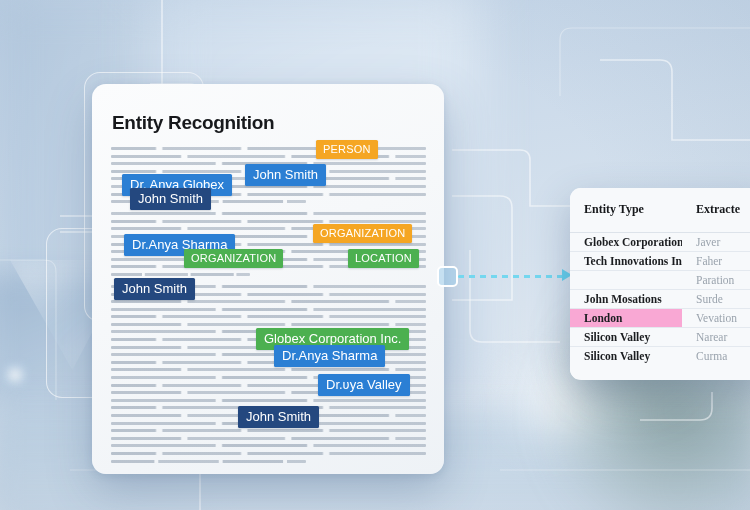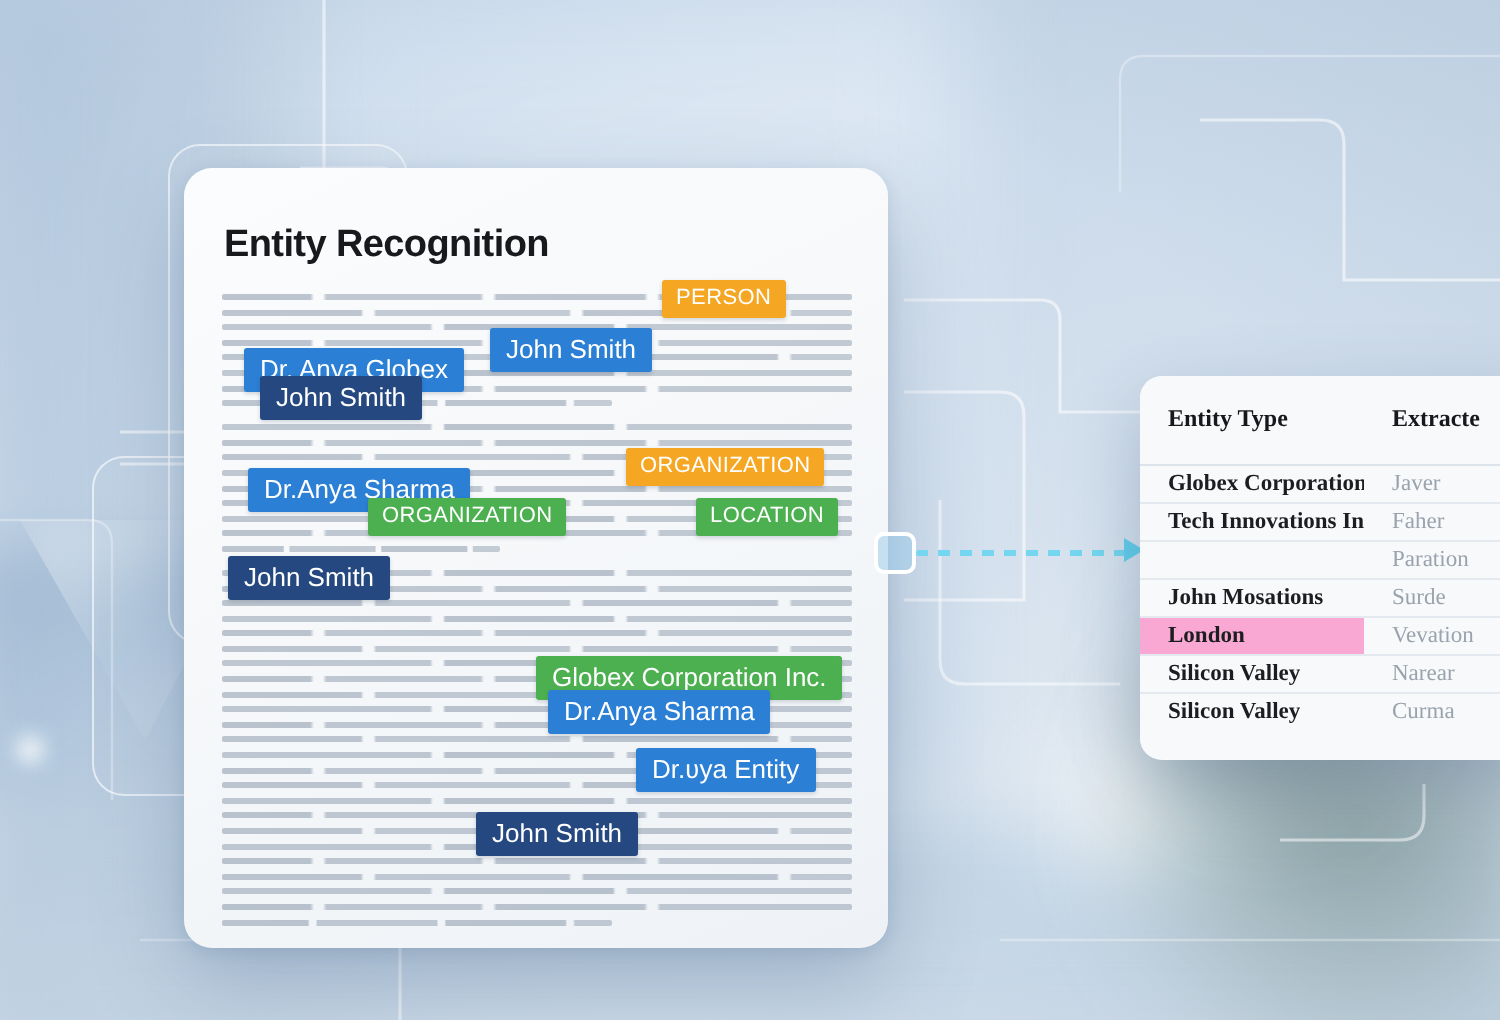--- a/index.html
+++ b/index.html
@@ -292,44 +292,44 @@
       <div class="tline"></div>
       <div class="tline s2"></div>
       <div class="tline s3"></div>
       <div class="tline"></div>
       <div class="tline s2"></div>
       <div class="tline s3"></div>
       <div class="tline"></div>
       <div class="tline s2 short"></div>
     </div>
 
-    <span class="tag lbl orange" style="left: 239px; top: 56px; background: rgb(245, 166, 35);">PERSON</span>
+    <span class="tag lbl orange" style="left: 224px; top: 56px; background: rgb(245, 166, 35);">PERSON</span>
 
     <span class="tag big blue" style="left: 153px; top: 80px; background: rgb(43, 127, 212);">John Smith</span>
 
     <span class="tag big blue" style="left: 30px; top: 90px; background: rgb(43, 127, 212);">Dr. Anya Globex</span>
 
     <span class="tag big navy" style="left: 38px; top: 104px; background: rgb(36, 72, 127);">John Smith</span>
 
     <span class="tag big blue" style="left: 32px; top: 150px; background: rgb(43, 127, 212);">Dr.Anya Sharma</span>
 
     <span class="tag lbl orange" style="left: 221px; top: 140px; background: rgb(245, 166, 35);">ORGANIZATION</span>
 
     <span class="tag lbl green" style="left: 92px; top: 165px; background: rgb(76, 176, 80);">ORGANIZATION</span>
 
     <span class="tag lbl green" style="left: 256px; top: 165px; background: rgb(76, 176, 80);">LOCATION</span>
 
 
     <span class="tag big navy" style="left: 22px; top: 194px; background: rgb(36, 72, 127);">John Smith</span>
 
-    <span class="tag big green" style="left: 176px; top: 244px; background: rgb(76, 176, 80);">Globex Corporation Inc.</span>
+    <span class="tag big green" style="left: 164px; top: 244px; background: rgb(76, 176, 80);">Globex Corporation Inc.</span>
 
     <span class="tag big blue" style="left: 182px; top: 261px; background: rgb(43, 127, 212);">Dr.Anya Sharma</span>
 
-    <span class="tag big blue" style="left: 226px; top: 290px; background: rgb(43, 127, 212);">Dr.ʋya Entity</span>
+    <span class="tag big blue" style="left: 226px; top: 290px; background: rgb(43, 127, 212);">Dr.ʋya Valley</span>
 
     <span class="tag big navy" style="left: 146px; top: 322px; background: rgb(36, 72, 127);">John Smith</span>
 
   </div>
 
   <div class="arrow-node"></div>
   <div class="arrow-line"></div>
   <div class="arrow-head"></div>
 
   <div id="result-panel">

